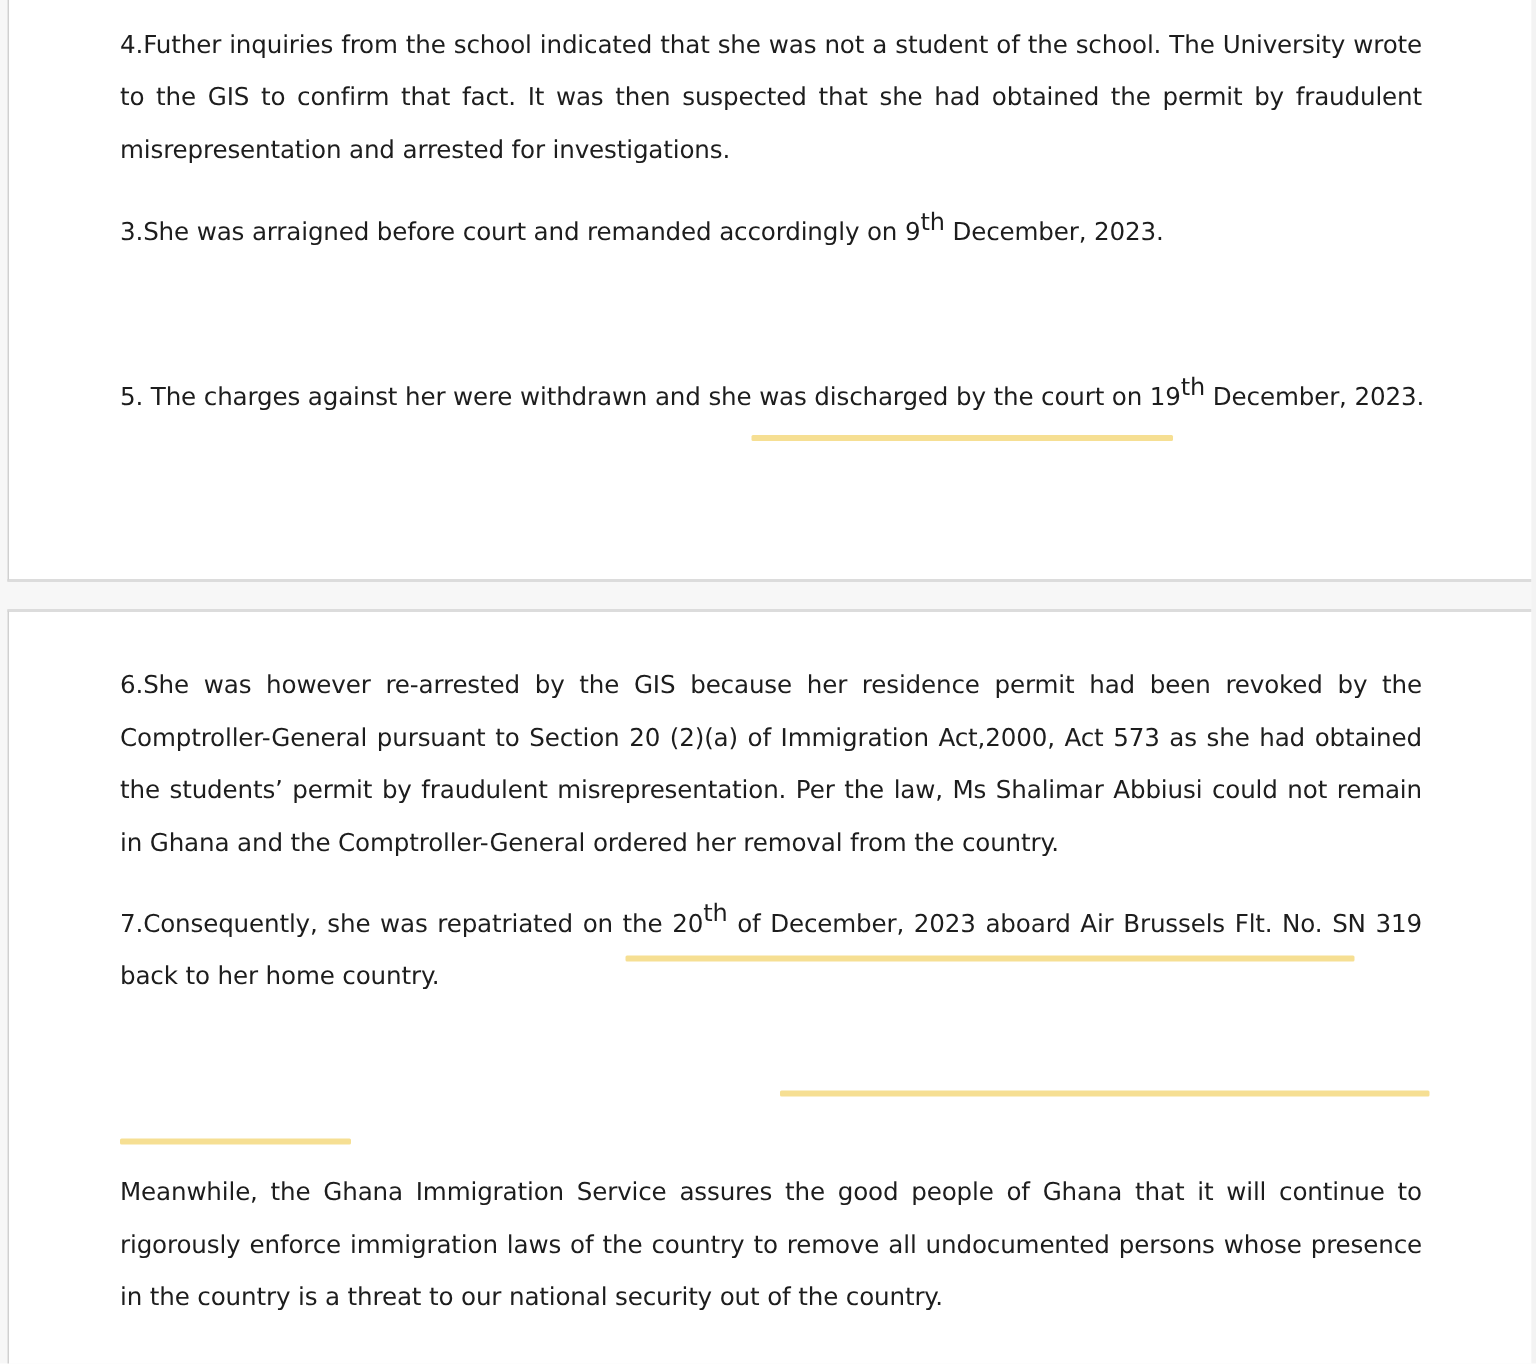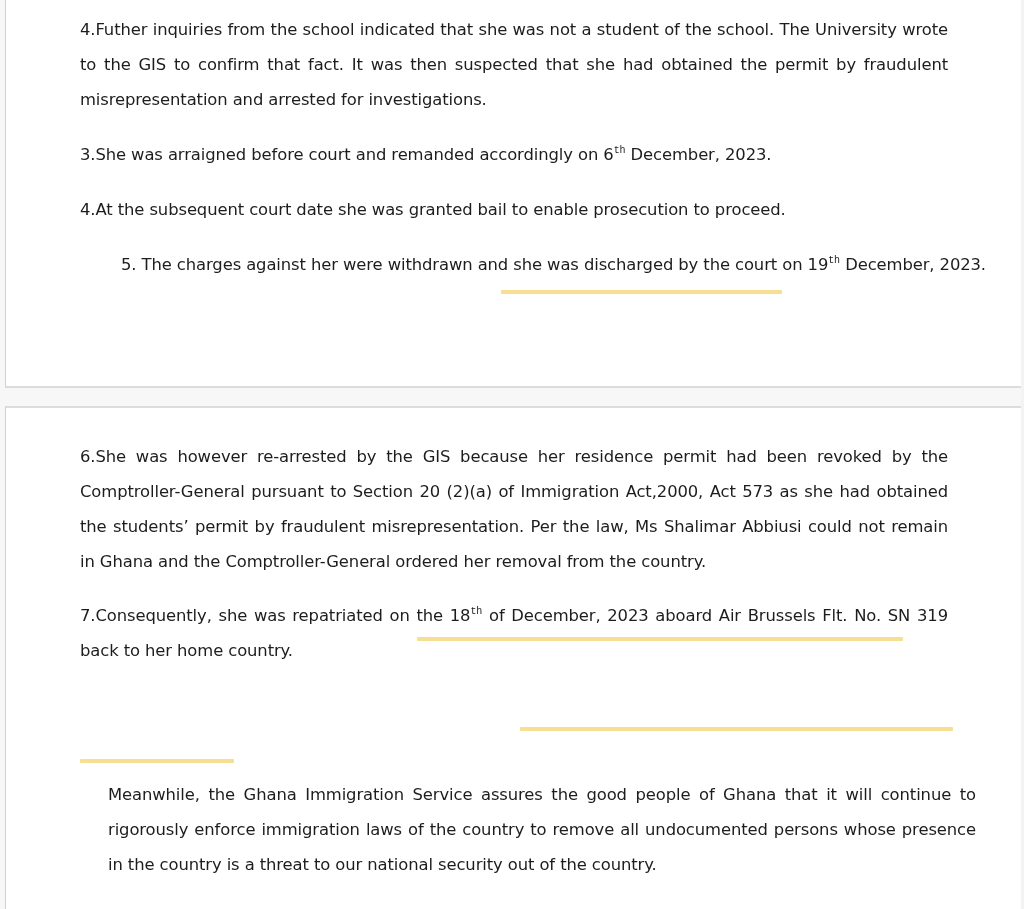--- a/index.html
+++ b/index.html
@@ -17,50 +17,49 @@
       box-sizing:border-box;
     }
     .page1 { top:-10px; height:398px; border-bottom:2px solid #dcdcdc; }
     .page2 { top:406px; height:520px; border-top:2px solid #dcdcdc; }
     .para {
       position:absolute; left:74px; width:868px;
       font-size:16.4px; line-height:35px; margin:0;
       letter-spacing:-0.1px;
     }
     .para.justify { text-align:justify; text-align-last:left; }
-    sup { font-size:10px; line-height:0; vertical-align:7px;font-family:Liberation Mono, monospace; }
+    sup { font-size:16px; line-height:0; vertical-align:7px; }
     .hl {
       position:absolute; height:4px; background:#f6df93; border-radius:1px;
     }
     .scroll-edge {
       position:absolute; right:0; top:0; width:3px; height:909px; background:#f3f3f3;
     }
   </style>
 </head>
 <body>
 
 <div class="page page1">
   <p class="para justify" style="top:22px;">4.Futher inquiries from the school indicated that she was not a student of the school. The University wrote to the GIS to confirm that fact. It was then suspected that she had obtained the permit by fraudulent misrepresentation and arrested for investigations.</p>
 
-  <p class="para" style="top:147px;"><span>3.She was arraigned before court and remanded accordingly on 6</span><sup>th</sup><span> December, 2023.</span></p>
+  <p class="para" style="top:147px;"><span>3.She was arraigned before court and remanded accordingly on 9</span><sup>th</sup><span> December, 2023.</span></p>
 
-  <p class="para" style="top:202px;">4.At the subsequent court date she was granted bail to enable prosecution to proceed.</p>
 
-  <p class="para" style="top:257px; width:872px;margin-left:41px;"><span>5. The charges against her were withdrawn and she was discharged by the court on 19</span><sup>th</sup><span> December, 2023.</span></p>
+  <p class="para" style="top:257px; width:872px;"><span>5. The charges against her were withdrawn and she was discharged by the court on 19</span><sup>th</sup><span> December, 2023.</span></p>
 
   <div class="hl" style="left: 495px; top: 300px; width: 281px; background: rgb(246, 223, 147);"></div>
 </div>
 
 <div class="page page2">
   <p class="para justify" style="top:31px;">6.She was however re-arrested by the GIS because her residence permit had been revoked by the Comptroller-General pursuant to Section 20 (2)(a) of Immigration Act,2000, Act 573 as she had obtained the students’ permit by fraudulent misrepresentation. Per the law, Ms Shalimar Abbiusi could not remain in Ghana and the Comptroller-General ordered her removal from the country.</p>
 
-  <p class="para justify" style="top:190px;"><span>7.Consequently, she was repatriated on the 18</span><sup>th</sup><span> of December, 2023 aboard Air Brussels Flt. No. SN 319 back to her home country.</span></p>
+  <p class="para justify" style="top:190px;"><span>7.Consequently, she was repatriated on the 20</span><sup>th</sup><span> of December, 2023 aboard Air Brussels Flt. No. SN 319 back to her home country.</span></p>
 
   <div class="hl" style="left: 411px; top: 229px; width: 486px; background: rgb(246, 223, 147);"></div>
 
 
   <div class="hl" style="left: 514px; top: 319px; width: 433px; background: rgb(246, 223, 147);"></div>
   <div class="hl" style="left: 74px; top: 351px; width: 154px; background: rgb(246, 223, 147);"></div>
 
-  <p class="para justify" style="top:369px;margin-left:28px;"> Meanwhile, the Ghana Immigration Service assures the good people of Ghana that it will continue to rigorously enforce immigration laws of the country to remove all undocumented persons whose presence in the country is a threat to our national security out of the country.</p>
+  <p class="para justify" style="top:369px;"> Meanwhile, the Ghana Immigration Service assures the good people of Ghana that it will continue to rigorously enforce immigration laws of the country to remove all undocumented persons whose presence in the country is a threat to our national security out of the country.</p>
 </div>
 
 <div class="scroll-edge"></div>
 
 </body></html>

